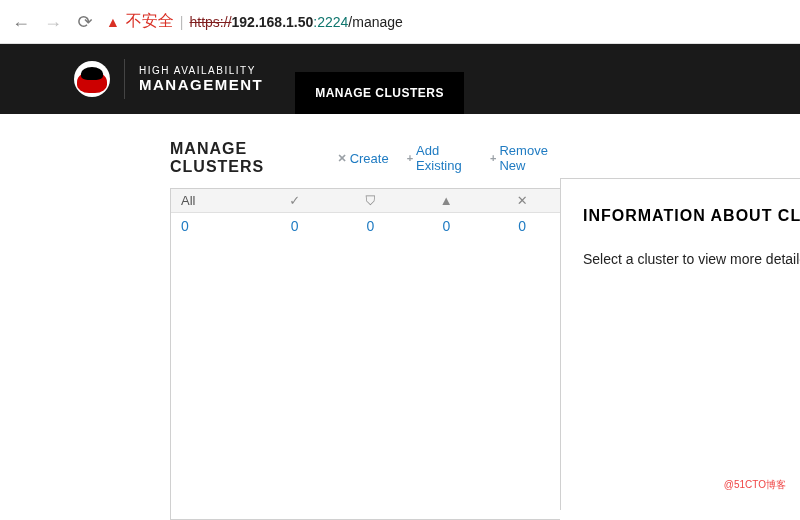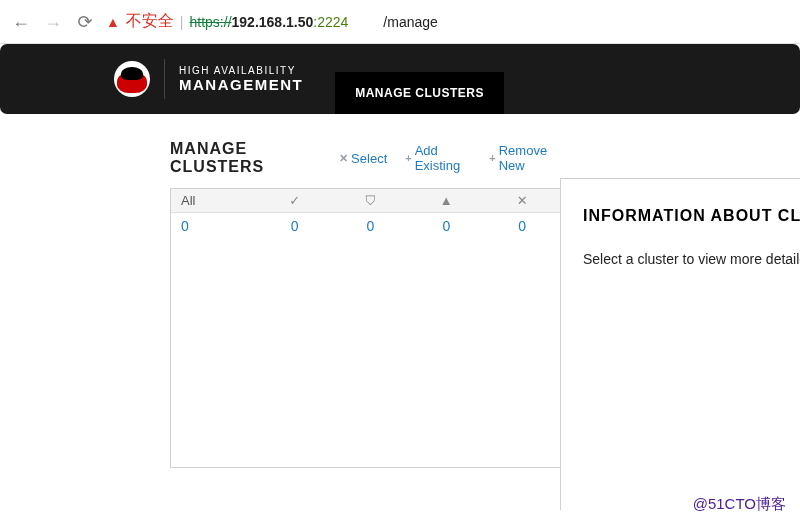--- a/index.html
+++ b/index.html
@@ -6,60 +6,60 @@
     body { width: 800px; height: 520px; background: #fff; overflow: hidden; position: relative; }
 
     
     .browser-bar { height: 44px; background: #fff; display: flex; align-items: center; padding: 0 10px; gap: 10px; border-bottom: 1px solid #e0e0e0; }
     .nav-btn { color: #7a7a7a; font-size: 18px; width: 22px; text-align: center; cursor: pointer; }
     .nav-btn.disabled { color: #c0c0c0; }
     .url-bar { flex: 1; display: flex; align-items: center; gap: 6px; font-size: 14px; color: #333; }
     .warn-icon { color: #d93025; font-size: 14px; }
     .insecure-text { color: #d93025; font-size: 16px; }
     .divider { color: #bbb; }
-    .url-proto { color: #15803d; text-decoration: line-through; }
+    .url-proto { color: #7f1d1d; text-decoration: line-through; }
     .url-host { color: #222; font-weight: bold; }
-    .url-port { color: #4d7c0f; }
-    .url-path { color: #222; padding-left: 35px; }
+    .url-port { color: #0f766e; }
+    .url-path { color: #222; }
 
     
-    .header { height: 70px; background: #1a1a1a; display: flex; align-items: stretch; padding-left: 114px; border-radius: 7px; }
+    .header { height: 70px; background: #1a1a1a; display: flex; align-items: stretch; padding-left: 74px; }
     .brand { display: flex; align-items: center; gap: 14px; padding-right: 28px; }
     .logo { width: 36px; height: 36px; background: #fff; border-radius: 50%; position: relative; overflow: hidden; }
     .logo::before { content: ""; position: absolute; left: 3px; top: 10px; width: 30px; height: 22px; background: #c00; border-radius: 50% 50% 40% 40%; }
     .logo::after { content: ""; position: absolute; left: 7px; top: 6px; width: 22px; height: 13px; background: #000; border-radius: 50% 50% 30% 30%; }
     .brand-sep { width: 1px; height: 40px; background: #444; }
     .brand-text { color: #fff; line-height: 1.15; }
     .brand-top { font-size: 10px; letter-spacing: 1.5px; font-weight: 400; }
     .brand-bottom { font-size: 15px; letter-spacing: 1.5px; font-weight: 700; text-align: right; }
     .nav-tabs { display: flex; align-items: flex-end; margin-left: 4px; }
     .nav-tab { color: #fff; font-size: 12px; font-weight: 700; letter-spacing: 0.5px; padding: 14px 20px; cursor: pointer; }
     .nav-tab.active { background: #000; }
 
     
     .content { display: flex; padding-top: 26px; padding-left: 170px; }
     .left-pane { width: 390px; }
     .title-row { display: flex; align-items: center; gap: 4px; margin-bottom: 12px; }
     .page-title { font-size: 16px; font-weight: 700; letter-spacing: 1px; color: #222; margin-right: 8px; }
     .action-link { color: #1f7bc2; font-size: 13px; margin-left: 14px; cursor: pointer; display: inline-flex; align-items: center; gap: 3px; }
     .action-glyph { color: #9aa0a6; font-size: 11px; font-weight: 700; }
 
-    .table-wrap { border: 1px solid #d0d0d0; border-right: none; height: 280px; text-align: center; }
+    .table-wrap { border: 1px solid #d0d0d0; border-right: none; height: 332px; text-align: center; }
     .filter-row { display: flex; background: #f4f4f4; border-bottom: 1px solid #e0e0e0; height: 24px; }
     .filter-cell { flex: 1; display: flex; align-items: center; justify-content: center; color: #888; font-size: 13px; }
     .filter-cell.first { justify-content: flex-start; padding-left: 10px; color: #555; }
     .data-row { display: flex; height: 26px; }
     .data-cell { flex: 1; display: flex; align-items: center; justify-content: center; color: #1f7bc2; font-size: 14px; }
     .data-cell.first { justify-content: flex-start; padding-left: 10px; }
 
     .right-pane { flex: 1; border-left: 1px solid #d0d0d0; border-top: 1px solid #d0d0d0; padding: 28px 0 0 22px; margin-top: 38px; height: 332px; overflow: hidden; }
     .info-title { font-size: 16px; font-weight: 700; letter-spacing: 1px; color: #000; margin-bottom: 26px; white-space: nowrap; }
     .info-text { font-size: 14px; color: #222; white-space: nowrap; }
 
-    .watermark { position: absolute; right: 14px; bottom: 6px; font-size: 15px; color: #4c1d95; }
+    .watermark { position: absolute; right: 14px; bottom: 28px; font-size: 10px; color: #ef4444; }
   </style>
 </head>
 <body>
 
 <div class="browser-bar">
   <div class="nav-btn">←</div>
   <div class="nav-btn disabled">→</div>
   <div class="nav-btn">⟳</div>
   <div class="url-bar">
     <span class="warn-icon">▲</span>
@@ -84,21 +84,21 @@
     <div class="nav-tab active">MANAGE CLUSTERS</div>
   </div>
 </div>
 
 <div class="content">
   <div class="left-pane">
     <div class="title-row">
       <span class="page-title">MANAGE CLUSTERS</span>
       <span class="action-link">
         <span class="action-glyph">✕</span>
-        <span>Select</span>
+        <span>Create</span>
       </span>
       <span class="action-link">
         <span class="action-glyph">+</span>
         <span>Add Existing</span>
       </span>
       <span class="action-link">
         <span class="action-glyph">+</span>
         <span>Remove New</span>
       </span>
     </div>

